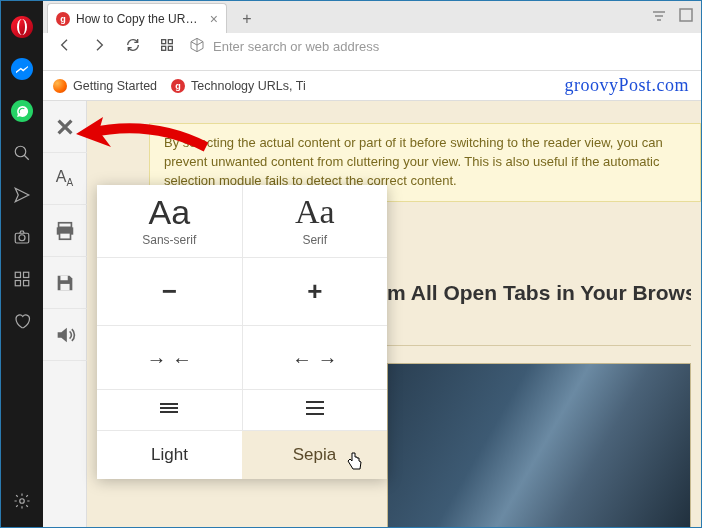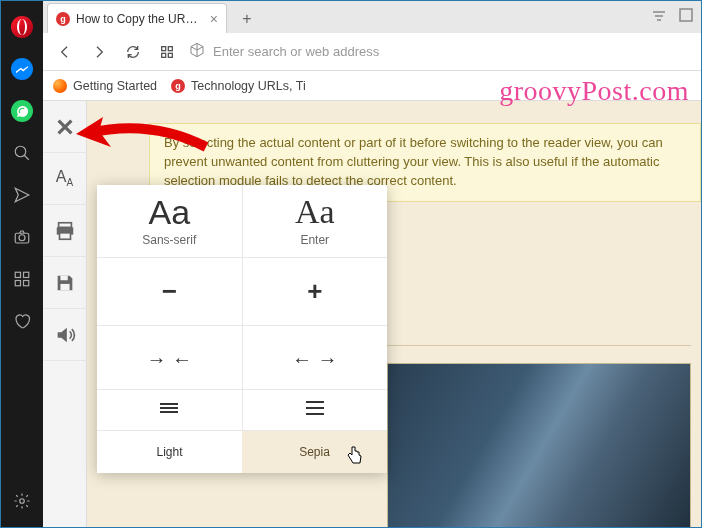--- a/index.html
+++ b/index.html
@@ -13,31 +13,31 @@
 .fb-badge::before{content:"";width:12px;height:12px;background:#fff;clip-path:polygon(0 70%,40% 40%,60% 55%,100% 25%,100% 35%,60% 70%,40% 55%,0 85%)}
 .wa-badge{width:22px;height:22px;border-radius:50%;background:#25d366;display:flex;align-items:center;justify-content:center;color:#fff;font-size:14px}
 .sb-icon svg{width:18px;height:18px;stroke:#aaa;fill:none;stroke-width:1.6}
 .tab-strip{position:absolute;left:42px;top:0;right:0;height:32px;background:#e8e8e8;display:flex;align-items:flex-end}
 .tab{height:30px;background:#fff;border:1px solid #ccc;border-bottom:none;border-radius:4px 4px 0 0;display:flex;align-items:center;padding:0 8px;gap:6px;font-size:12px;color:#333;margin-left:4px;max-width:180px}
 .tab .favicon{width:14px;height:14px;border-radius:50%;background:#d33;color:#fff;font-size:9px;font-weight:bold;display:flex;align-items:center;justify-content:center}
 .tab .title{overflow:hidden;text-overflow:ellipsis;white-space:nowrap;flex:1}
 .tab .close{color:#888;font-size:14px;cursor:pointer}
 .newtab{width:28px;height:28px;display:flex;align-items:center;justify-content:center;color:#666;font-size:16px;cursor:pointer;margin-left:6px}
 .tab-right{margin-left:auto;display:flex;align-items:center;padding-right:8px;gap:12px;height:32px;color:#888}
-.toolbar{position:absolute;left:42px;top:32px;right:0;height:38px;background:#fff;border-bottom:1px solid #ddd;display:flex;align-items:center;padding:0 10px;gap:10px}
+.toolbar{position:absolute;left:42px;top:32px;right:0;height:38px;background:#fff;border-bottom:1px solid #ddd;display:flex;padding:0 10px;gap:10px}
 .nav-btn{width:24px;height:24px;display:flex;align-items:center;justify-content:center;color:#555;cursor:pointer}
 .nav-btn svg{width:16px;height:16px;stroke:#555;fill:none;stroke-width:2}
 .addr{flex:1;height:26px;display:flex;align-items:center;gap:8px;color:#999;font-size:13px}
 .addr .cube svg{width:16px;height:16px;stroke:#888;fill:none;stroke-width:1.5}
 .bookbar{position:absolute;left:42px;top:70px;right:0;height:30px;background:#fff;border-bottom:1px solid #ddd;display:flex;align-items:center;padding:0 10px;gap:14px;font-size:12.5px;color:#444}
 .bm-item{display:flex;gap:6px;cursor:pointer}
 .ff-icon{width:14px;height:14px;border-radius:50%;background:radial-gradient(circle at 30% 30%,#ffb84d,#ff6a00 60%,#d84200)}
 .folder-icon svg{width:14px;height:14px;stroke:#666;fill:none;stroke-width:1.5}
 .g-icon{width:14px;height:14px;border-radius:50%;background:#d33;color:#fff;font-size:9px;font-weight:bold;display:flex;align-items:center;justify-content:center}
-.watermark{position:absolute;right:12px;top:74px;font-family:Georgia,serif;font-size:28px;color:#ec4899;letter-spacing:0.5px;z-index:1}
+.watermark{position:absolute;right:12px;top:74px;font-family:Georgia,serif;font-size:18px;color:#1d4ed8;letter-spacing:0.5px;z-index:1}
 .reader-sidebar{position:absolute;left:42px;top:100px;width:44px;bottom:0;background:#f4f4f4;border-right:1px solid #ddd;display:flex;flex-direction:column;align-items:center}
 .reader-sidebar .rs-item{width:44px;height:52px;display:flex;align-items:center;justify-content:center;color:#666;cursor:pointer;border-bottom:1px solid #e6e6e6}
 .reader-sidebar .rs-item svg{width:22px;height:22px;fill:#666}
 .reader-sidebar .rs-item.aa{font-family:Georgia,serif;font-size:16px;color:#555}
 .reader-sidebar .rs-item.aa sub{font-size:10px}
 .content{position:absolute;left:86px;top:100px;right:0;bottom:0;background:#f4ecd8;overflow:hidden}
 .tip-banner{position:absolute;left:62px;top:22px;right:0;background:#fdf7d9;border:1px solid #e8dd99;padding:10px 14px;font-size:13px;color:#7a6a1f;line-height:1.45;z-index:2}
 .article-title{position:absolute;left:300px;top:180px;right:10px;font-size:21px;font-weight:bold;color:#333;white-space:nowrap;overflow:hidden}
 .hr-line{position:absolute;left:300px;top:244px;right:10px;height:1px;background:#d6c9a4}
 .article-img{position:absolute;left:300px;top:262px;right:10px;height:180px;background:linear-gradient(120deg,#2a3f52 0%,#3d5a73 35%,#6b8aa3 50%,#4a6278 65%,#1e2d3a 100%);border:1px solid #c5b88f}
@@ -49,21 +49,21 @@
 .fp-cell{flex:1;display:flex;flex-direction:column;align-items:center;justify-content:center;padding:10px 4px;cursor:pointer;position:relative}
 .fp-cell+.fp-cell{border-left:1px solid #e8e8e8}
 .fp-big{font-size:34px;line-height:1;color:#333}
 .fp-sans{font-family:Arial,sans-serif}
 .fp-serif{font-family:Georgia,'Times New Roman',serif}
 .fp-label{font-size:12px;color:#666;margin-top:4px}
 .fp-symbol{font-size:26px;font-weight:bold;color:#333;padding:8px 0}
 .fp-arrows{display:flex;gap:2px;font-size:20px;color:#333;padding:10px 0}
 .fp-lineicon svg{width:22px;height:16px;stroke:#333;stroke-width:2;fill:none}
 .fp-theme-row{display:flex}
-.fp-theme{flex:1;text-align:center;padding:14px 4px;font-size:12px;cursor:pointer;position:relative}
+.fp-theme{flex:1;text-align:center;padding:14px 4px;font-size:17px;cursor:pointer;position:relative}
 .fp-theme.light{background:#fff;color:#333}
 .fp-theme.dark{background:#3a3a3a;color:#eee}
 .fp-theme.sepia{background:#f4ecd8;color:#5a4a2a}
 .cursor-hand{position:absolute;right:24px;bottom:6px;font-size:15px;pointer-events:none}
 </style>
 </head>
 <body>
 
 <div class="app-sidebar">
   <div class="item">
@@ -211,40 +211,41 @@
   <div class="rs-item">
       <svg viewBox="0 0 24 24">
         <path d="M4 9v6h4l6 5V4L8 9z"></path>
         <path d="M17 8a5 5 0 010 8M19.5 5.5a9 9 0 010 13" fill="none" stroke="#666" stroke-width="1.8"></path>
       </svg>
     </div>
 </div>
 
 <div class="content">
   <div class="tip-banner">By selecting the actual content or part of it before switching to the reader view, you can prevent unwanted content from cluttering your view. This is also useful if the automatic selection module fails to detect the correct content.</div>
+  <div class="article-title">m All Open Tabs in Your Brows</div>
   <div class="hr-line"></div>
   <div class="article-img"></div>
 </div>
 
 <div class="arrow-annot">
   <svg viewBox="0 0 140 50">
     <path d="M135 38 Q80 10 18 24" stroke="#e20000" stroke-width="10" fill="none"></path>
     <path d="M5 25 L32 8 L28 22 L40 38 Z" fill="#e20000"></path>
   </svg>
 </div>
 
 <div class="font-popup">
   <div class="fp-row">
     <div class="fp-cell">
       <div class="fp-big fp-sans">Aa</div>
       <div class="fp-label">Sans-serif</div>
     </div>
     <div class="fp-cell">
       <div class="fp-big fp-serif">Aa</div>
-      <div class="fp-label">Enter</div>
+      <div class="fp-label">Serif</div>
     </div>
   </div>
   <div class="fp-row">
     <div class="fp-cell">
         <div class="fp-symbol">−</div>
       </div>
     <div class="fp-cell">
         <div class="fp-symbol">+</div>
       </div>
   </div>

